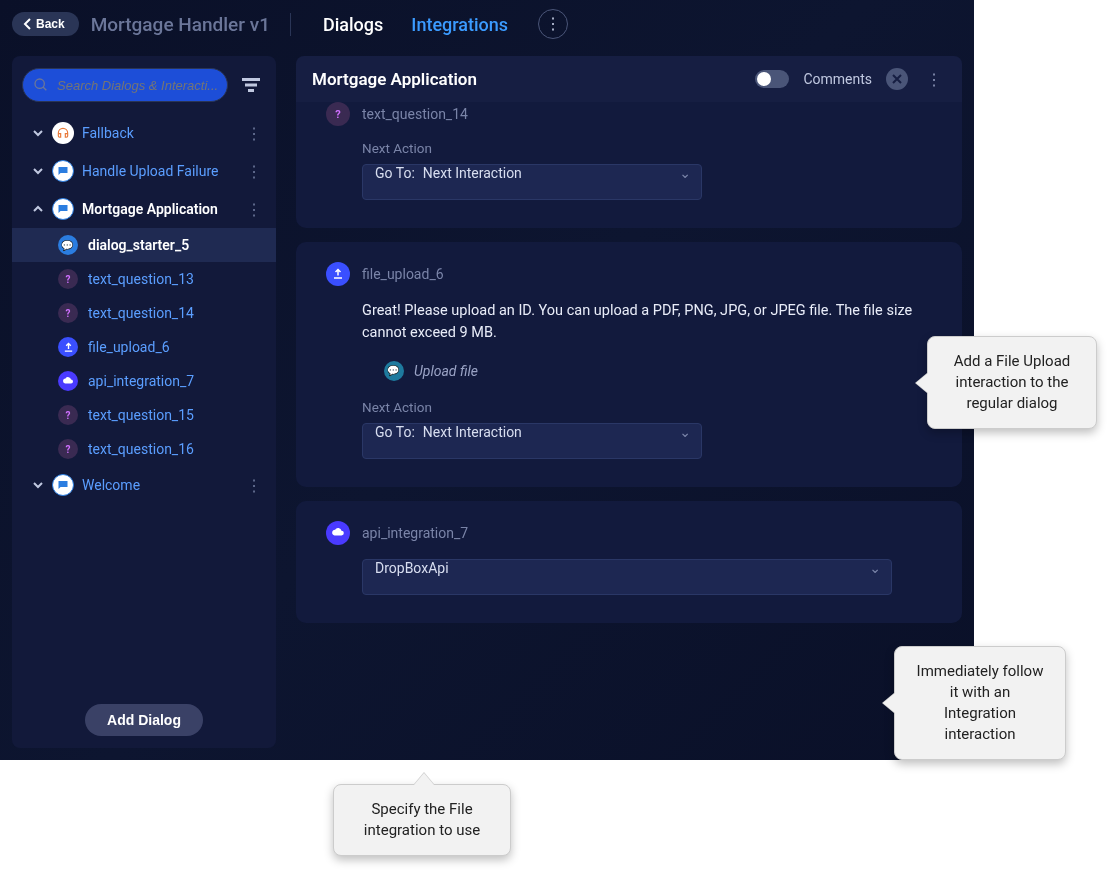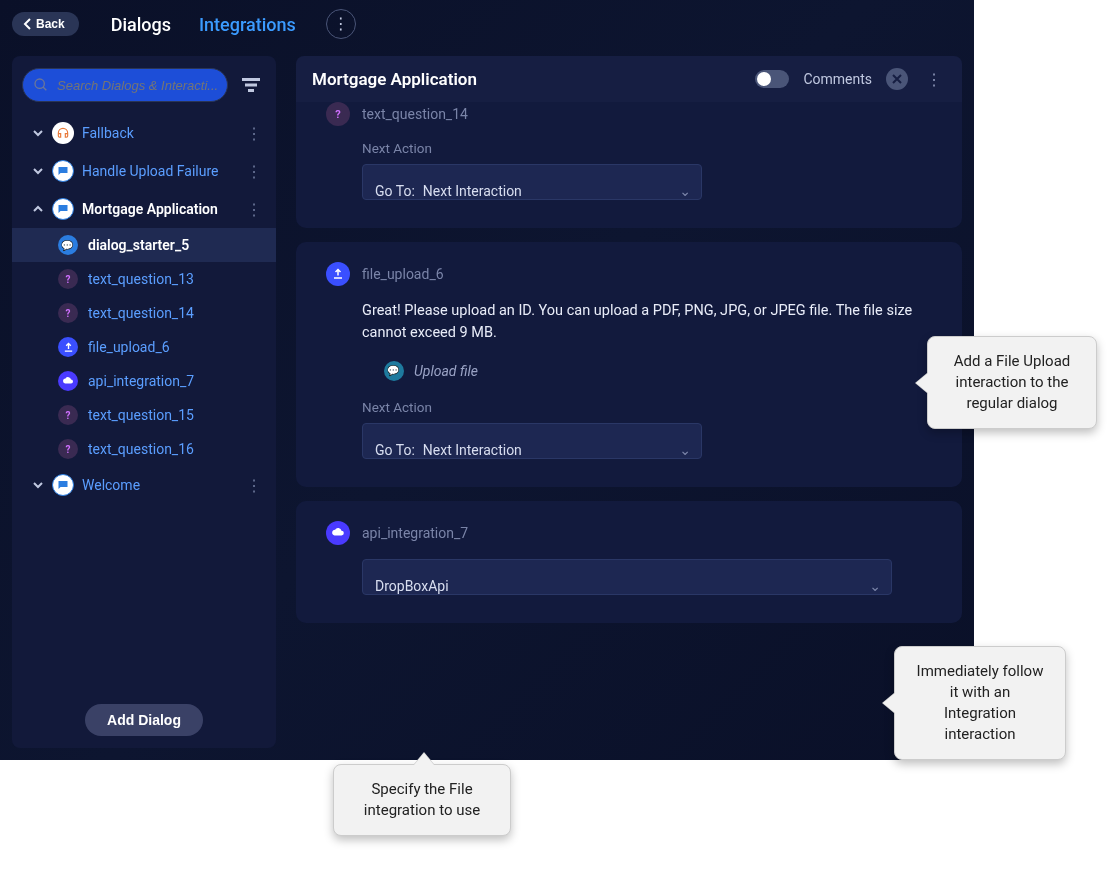--- a/index.html
+++ b/index.html
@@ -297,21 +297,21 @@
     margin: 8px 0 18px 22px;
   }
   .upload-inline .label { color: #9aa3c5; font-style: italic; font-size: 14px;}
   .field-label { color: #7a84a8; font-size: 13.5px; margin-bottom: 8px; }
   .select {
     background: #1d2752;
     border: 1px solid #2a3766;
     border-radius: 4px;
     height: 36px;
     display: flex;
-    align-items: flex-end;
+    align-items: flex-start;
     padding: 0 12px;
     color: #d8def0;
     font-size: 14px;
     position: relative;
     cursor: pointer;
   }
   .select.narrow { width: 340px; }
   .select.wide { width: 530px; }
   .select .prefix { margin-right: 8px; }
   .select .chev-d {
@@ -360,20 +360,21 @@
 
 <div class="app">
 
   <div class="topbar">
     <button class="back-btn">
       <svg viewBox="0 0 12 12">
           <path d="M8 1 L3 6 L8 11" stroke="#fff" stroke-width="2" fill="none"></path>
         </svg>
       <span>Back</span>
     </button>
+    <div class="app-title">Mortgage Handler v1</div>
     <div class="tabs">
       <div class="tab">Dialogs</div>
       <div class="tab inactive">Integrations</div>
     </div>
     <div class="header-menu">
       <span>⋮</span>
     </div>
   </div>
 
   <div class="layout">
@@ -575,16 +576,16 @@
 <div class="callout right" style="left:927px; top:336px; width:170px;">
   <div class="arrow"></div>
   <span>Add a File Upload interaction to the regular dialog</span>
 </div>
 
 <div class="callout right" style="left:894px; top:646px; width:172px;">
   <div class="arrow"></div>
   <span>Immediately follow it with an Integration interaction</span>
 </div>
 
-<div class="callout top" style="left:333px; top:764px; width:178px;">
+<div class="callout top" style="left:333px; top:784px; width:178px;">
   <div class="arrow"></div>
   <span>Specify the File integration to use</span>
 </div>
 
 </body></html>

